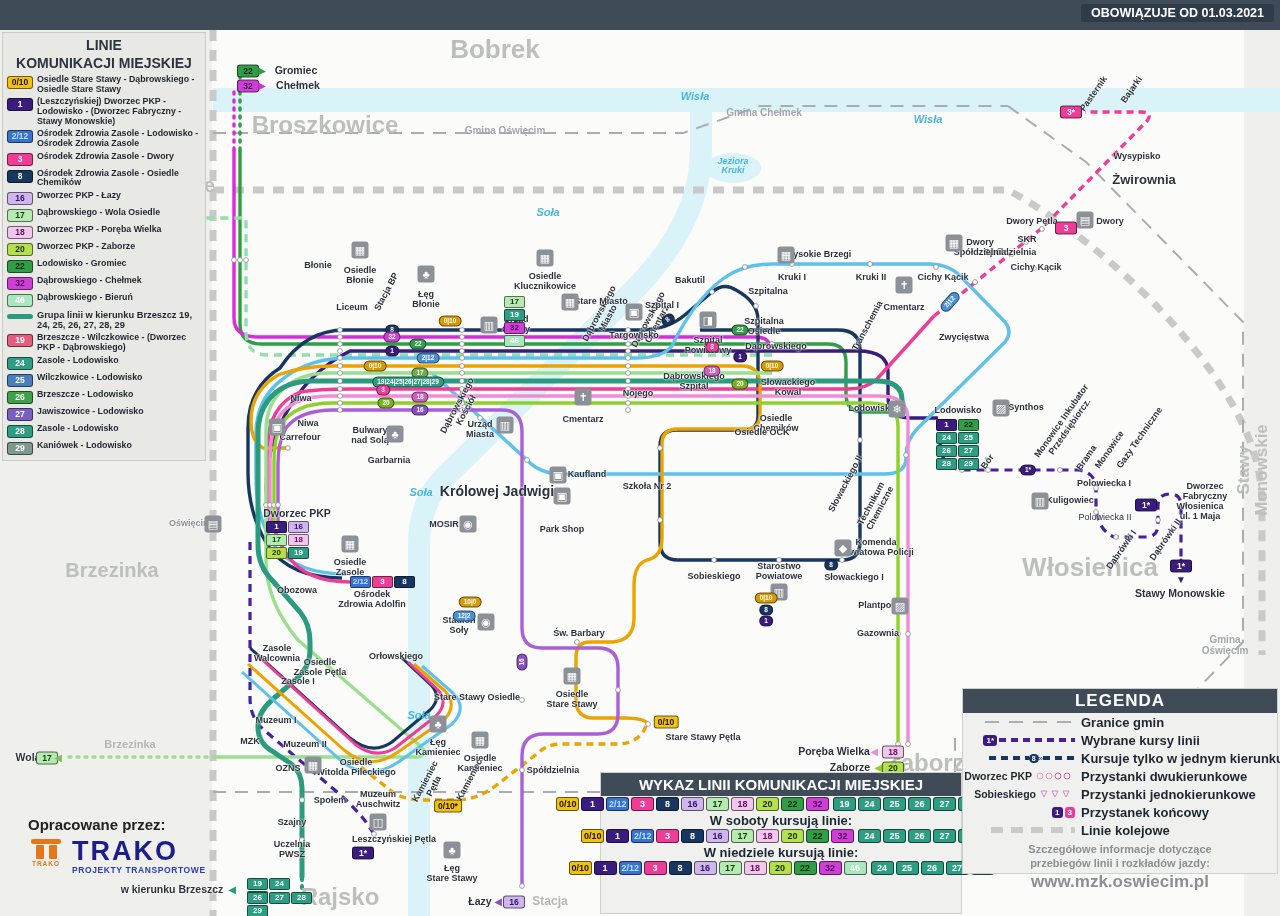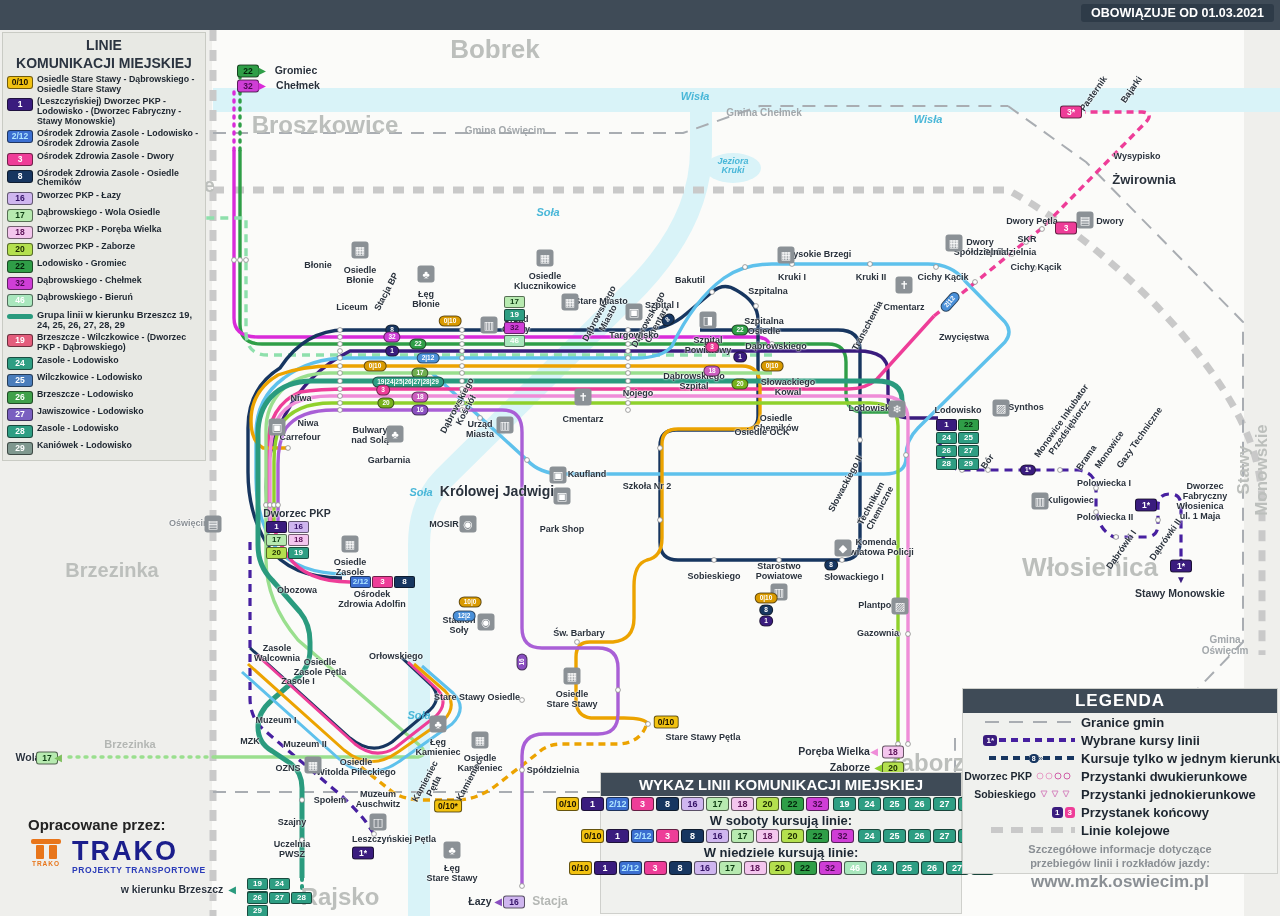--- a/index.html
+++ b/index.html
@@ -354,21 +354,21 @@
       <span class="stop" style="left: 1094px; top: 94px; font-size: 9px; font-weight: 600; color: rgb(42, 50, 60); transform: translate(-50%, -50%) rotate(-55deg);">Pasternik</span>
       <span class="stop" style="left: 1132px; top: 90px; font-size: 9px; font-weight: 600; color: rgb(42, 50, 60); transform: translate(-50%, -50%) rotate(-55deg);">Bajarki</span>
       <span class="stop" style="left: 988px; top: 462px; font-size: 9px; font-weight: 600; color: rgb(42, 50, 60); transform: translate(-50%, -50%) rotate(-55deg);">Bór</span>
       <span class="stop" style="left: 1066px; top: 424px; font-size: 9px; font-weight: 600; color: rgb(42, 50, 60); transform: translate(-50%, -50%) rotate(-55deg);">Monowice Inkubator
 Przedsiębiorcz.</span>
       <span class="stop" style="left: 1087px; top: 458px; font-size: 9px; font-weight: 600; color: rgb(42, 50, 60); transform: translate(-50%, -50%) rotate(-55deg);">Brama</span>
       <span class="stop" style="left: 1110px; top: 450px; font-size: 9px; font-weight: 600; color: rgb(42, 50, 60); transform: translate(-50%, -50%) rotate(-55deg);">Monowice</span>
       <span class="stop" style="left: 1140px; top: 438px; font-size: 9px; font-weight: 600; color: rgb(42, 50, 60); transform: translate(-50%, -50%) rotate(-55deg);">Gazy Techniczne</span>
       <span class="stop" style="left: 1104px; top: 484px; font-size: 9px; font-weight: 600; color: rgb(42, 50, 60); transform: translate(-50%, -50%);">Polowiecka I</span>
       <span class="stop" style="left: 1070px; top: 501px; font-size: 9px; font-weight: 600; color: rgb(42, 50, 60); transform: translate(-50%, -50%);">Kuligowiec</span>
-      <span class="stop" style="left: 1105px; top: 518px; font-size: 9px; font-weight: 700; color: rgb(42, 50, 60); transform: translate(-50%, -50%);">Polowiecka II</span>
+      <span class="stop" style="left: 1105px; top: 518px; font-size: 9px; font-weight: 400; color: rgb(42, 50, 60); transform: translate(-50%, -50%);">Polowiecka II</span>
       <span class="stop" style="left: 1205px; top: 492px; font-size: 9px; font-weight: 600; color: rgb(42, 50, 60); transform: translate(-50%, -50%);">Dworzec Fabryczny</span>
       <span class="stop" style="left: 1200px; top: 512px; font-size: 9px; font-weight: 600; color: rgb(42, 50, 60); transform: translate(-50%, -50%);">Włosienica
 ul. 1 Maja</span>
       <span class="stop" style="left: 1122px; top: 550px; font-size: 9px; font-weight: 600; color: rgb(42, 50, 60); transform: translate(-50%, -50%) rotate(-55deg);">Dąbrówki I</span>
       <span class="stop" style="left: 1166px; top: 540px; font-size: 9px; font-weight: 600; color: rgb(42, 50, 60); transform: translate(-50%, -50%) rotate(-55deg);">Dąbrówki II</span>
       <span class="stop" style="left: 1180px; top: 594px; font-size: 10.5px; font-weight: 700; color: rgb(42, 50, 60); transform: translate(-50%, -50%);">Stawy Monowskie</span>
       <span class="stop" style="left: 178px; top: 245px; font-size: 10.5px; font-weight: 700; color: rgb(42, 50, 60); transform: translate(-50%, -50%);">Bieruń</span>
       <span class="stop" style="left: 28px; top: 758px; font-size: 10.5px; font-weight: 700; color: rgb(42, 50, 60); transform: translate(-50%, -50%);">Wola</span>
       <span class="stop" style="left: 480px; top: 902px; font-size: 10.5px; font-weight: 700; color: rgb(42, 50, 60); transform: translate(-50%, -50%);">Łazy</span>
       <span class="stop" style="left: 834px; top: 752px; font-size: 10.5px; font-weight: 700; color: rgb(42, 50, 60); transform: translate(-50%, -50%);">Poręba Wielka</span>

